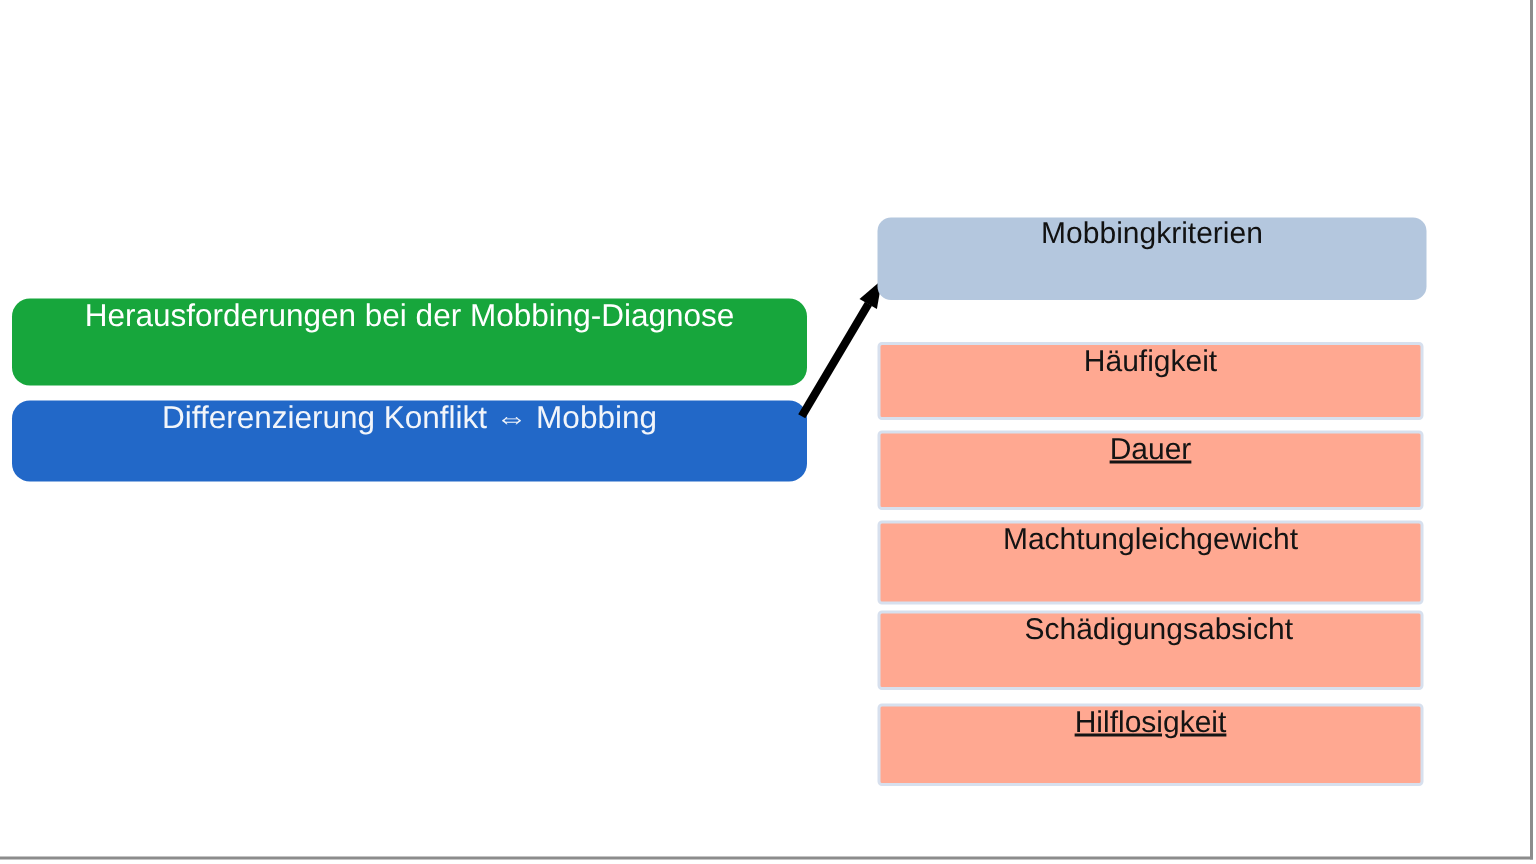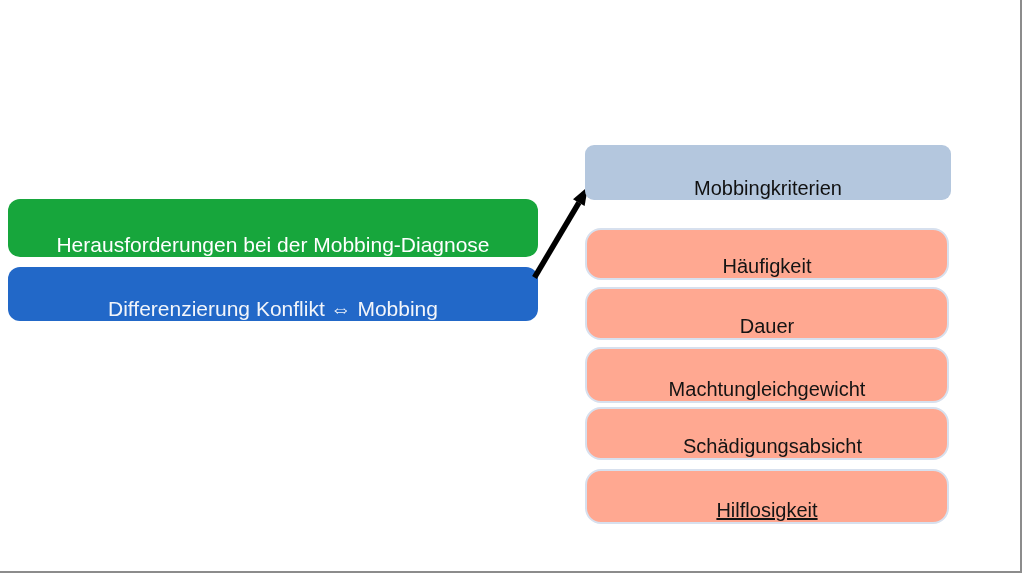--- a/index.html
+++ b/index.html
@@ -22,21 +22,21 @@
     top: 0;
     width: 1020px;
     height: 571px;
     background: #ffffff;
     border-right: 2px solid #8c8c8c;
     border-bottom: 2px solid #8c8c8c;
   }
   .box {
     position: absolute;
     display: flex;
-    align-items: flex-end;
+    align-items: flex-start;
     justify-content: center;
     text-align: center;
     box-sizing: border-box;
   }
   .box-green {
     left: 8px; top: 199px;
     width: 530px; height: 58px;
     background: #17a63c;
     border-radius: 12px;
     color: #ffffff;
@@ -56,26 +56,26 @@
     background: #b4c7de;
     border-radius: 9px;
     color: #111111;
     font-size: 20px;
   }
   .box-salmon {
     left: 585px;
     width: 364px;
     background: #ffa891;
     border: 2px solid #d7e0ee;
-    border-radius: 16px;
+    border-radius: 3px;
     color: #141414;
     font-size: 20px;
   }
   .crit-0 { top: 228px; height: 52px; }
-  .crit-1 { top: 287px; height: 53px; }
+  .crit-1 { top: 287px; height: 53px; text-decoration: underline; }
   .crit-2 { top: 347px; height: 56px; }
   .crit-3 { top: 407px; height: 53px; padding-left: 11px; }
   .crit-4 { top: 469px; height: 55px; text-decoration: underline; }
   .arrow-svg {
     position: absolute;
     left: 520px;
     top: 178px;
     width: 80px;
     height: 110px;
     overflow: visible;

